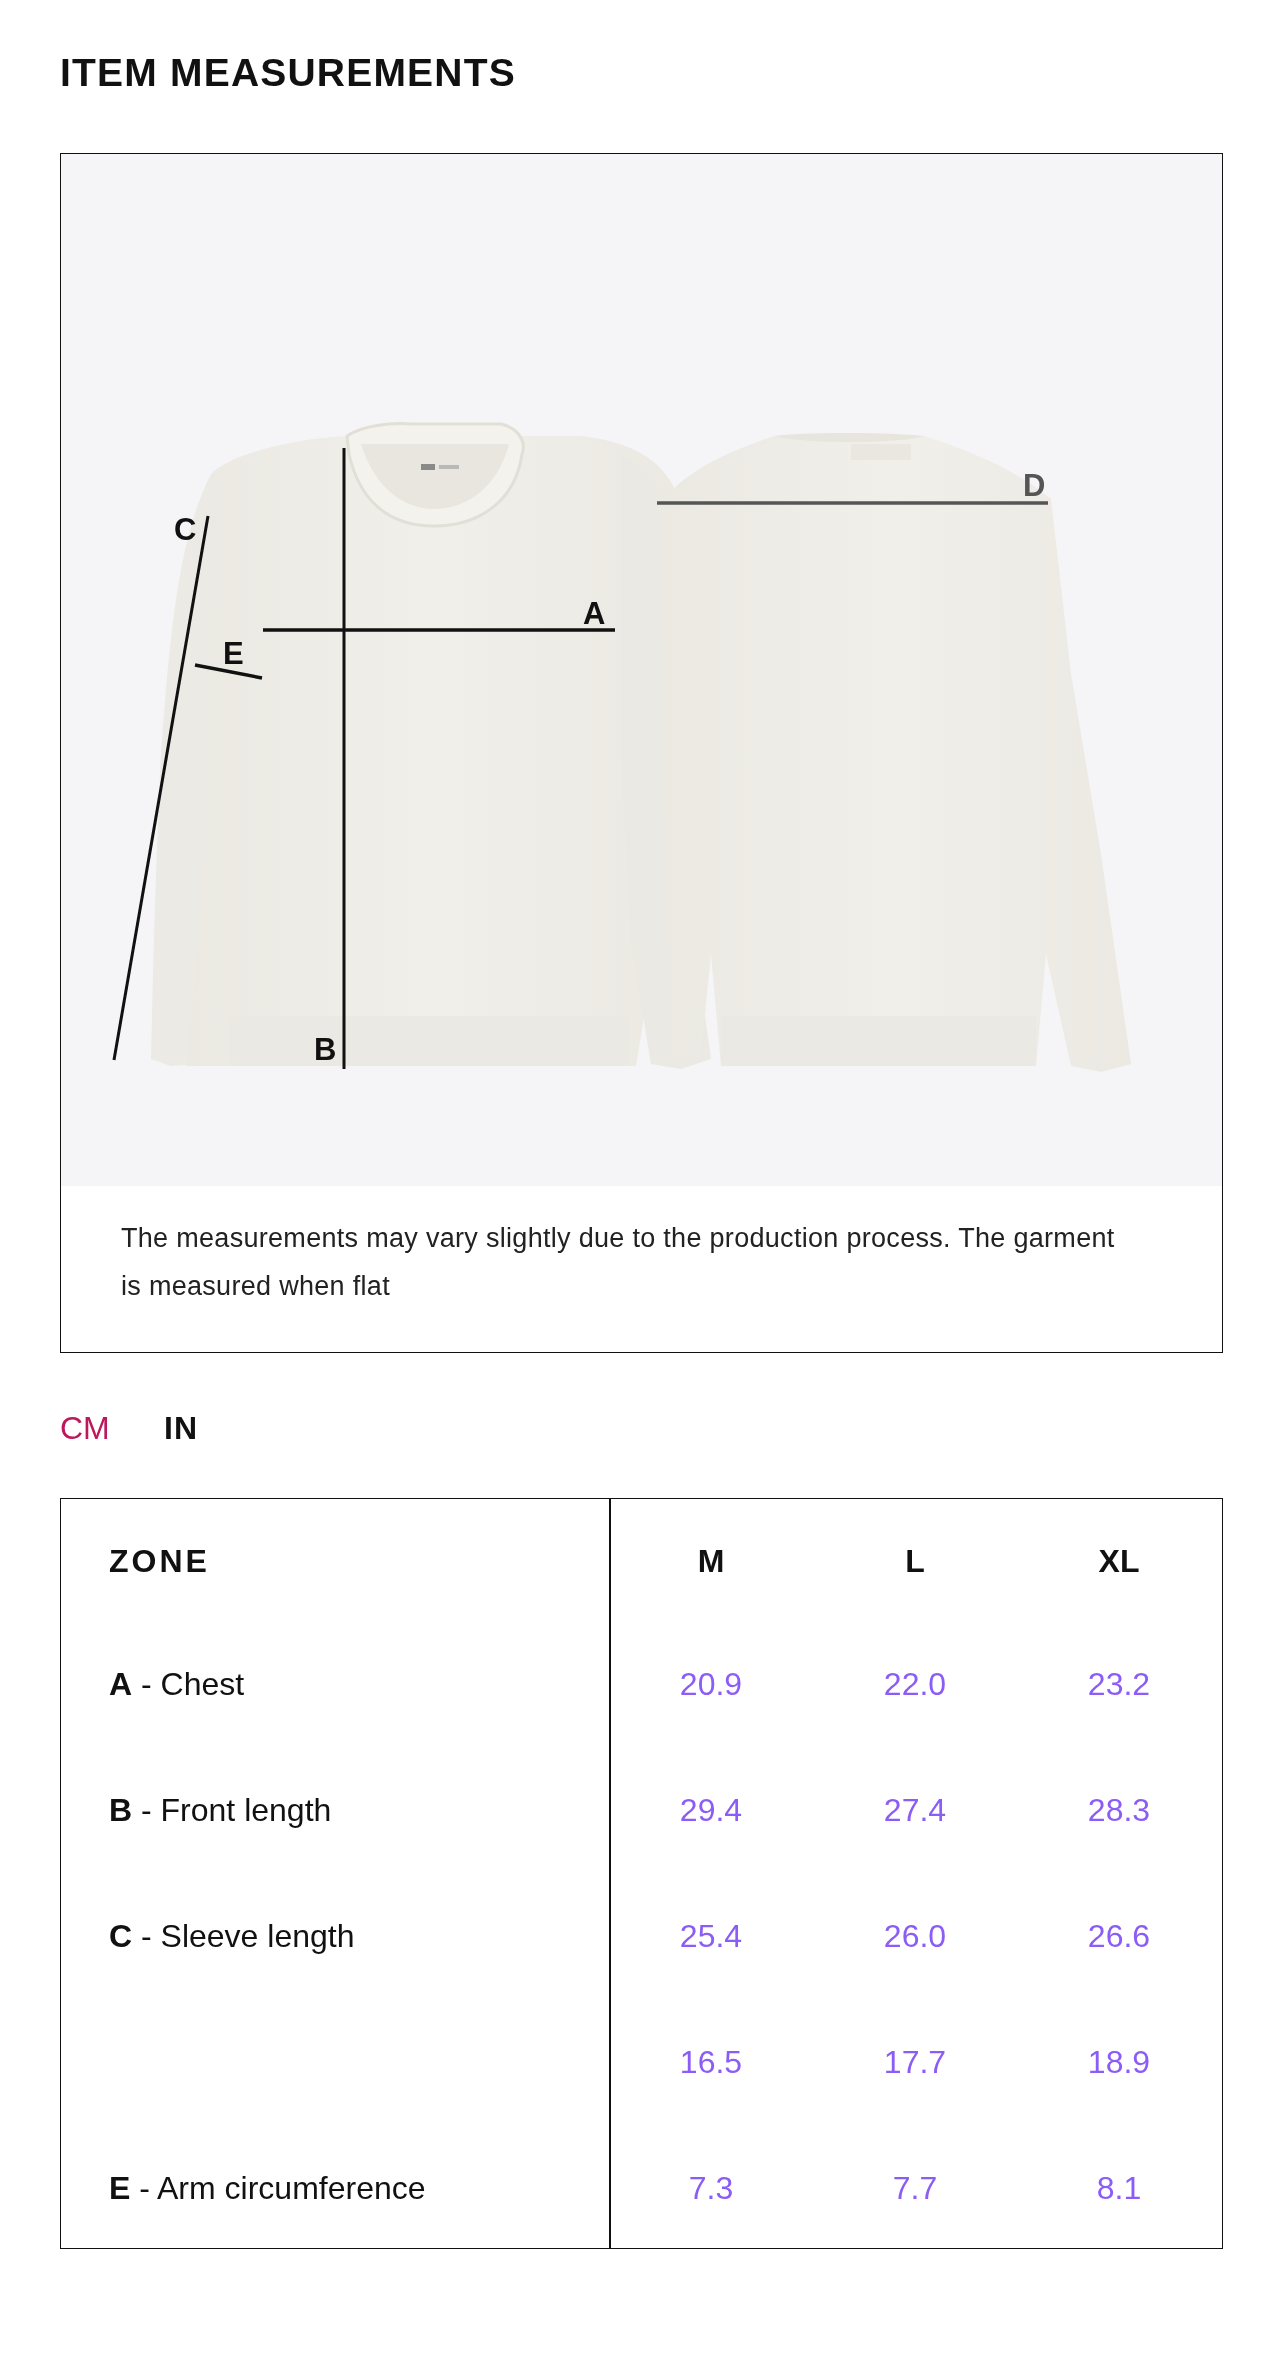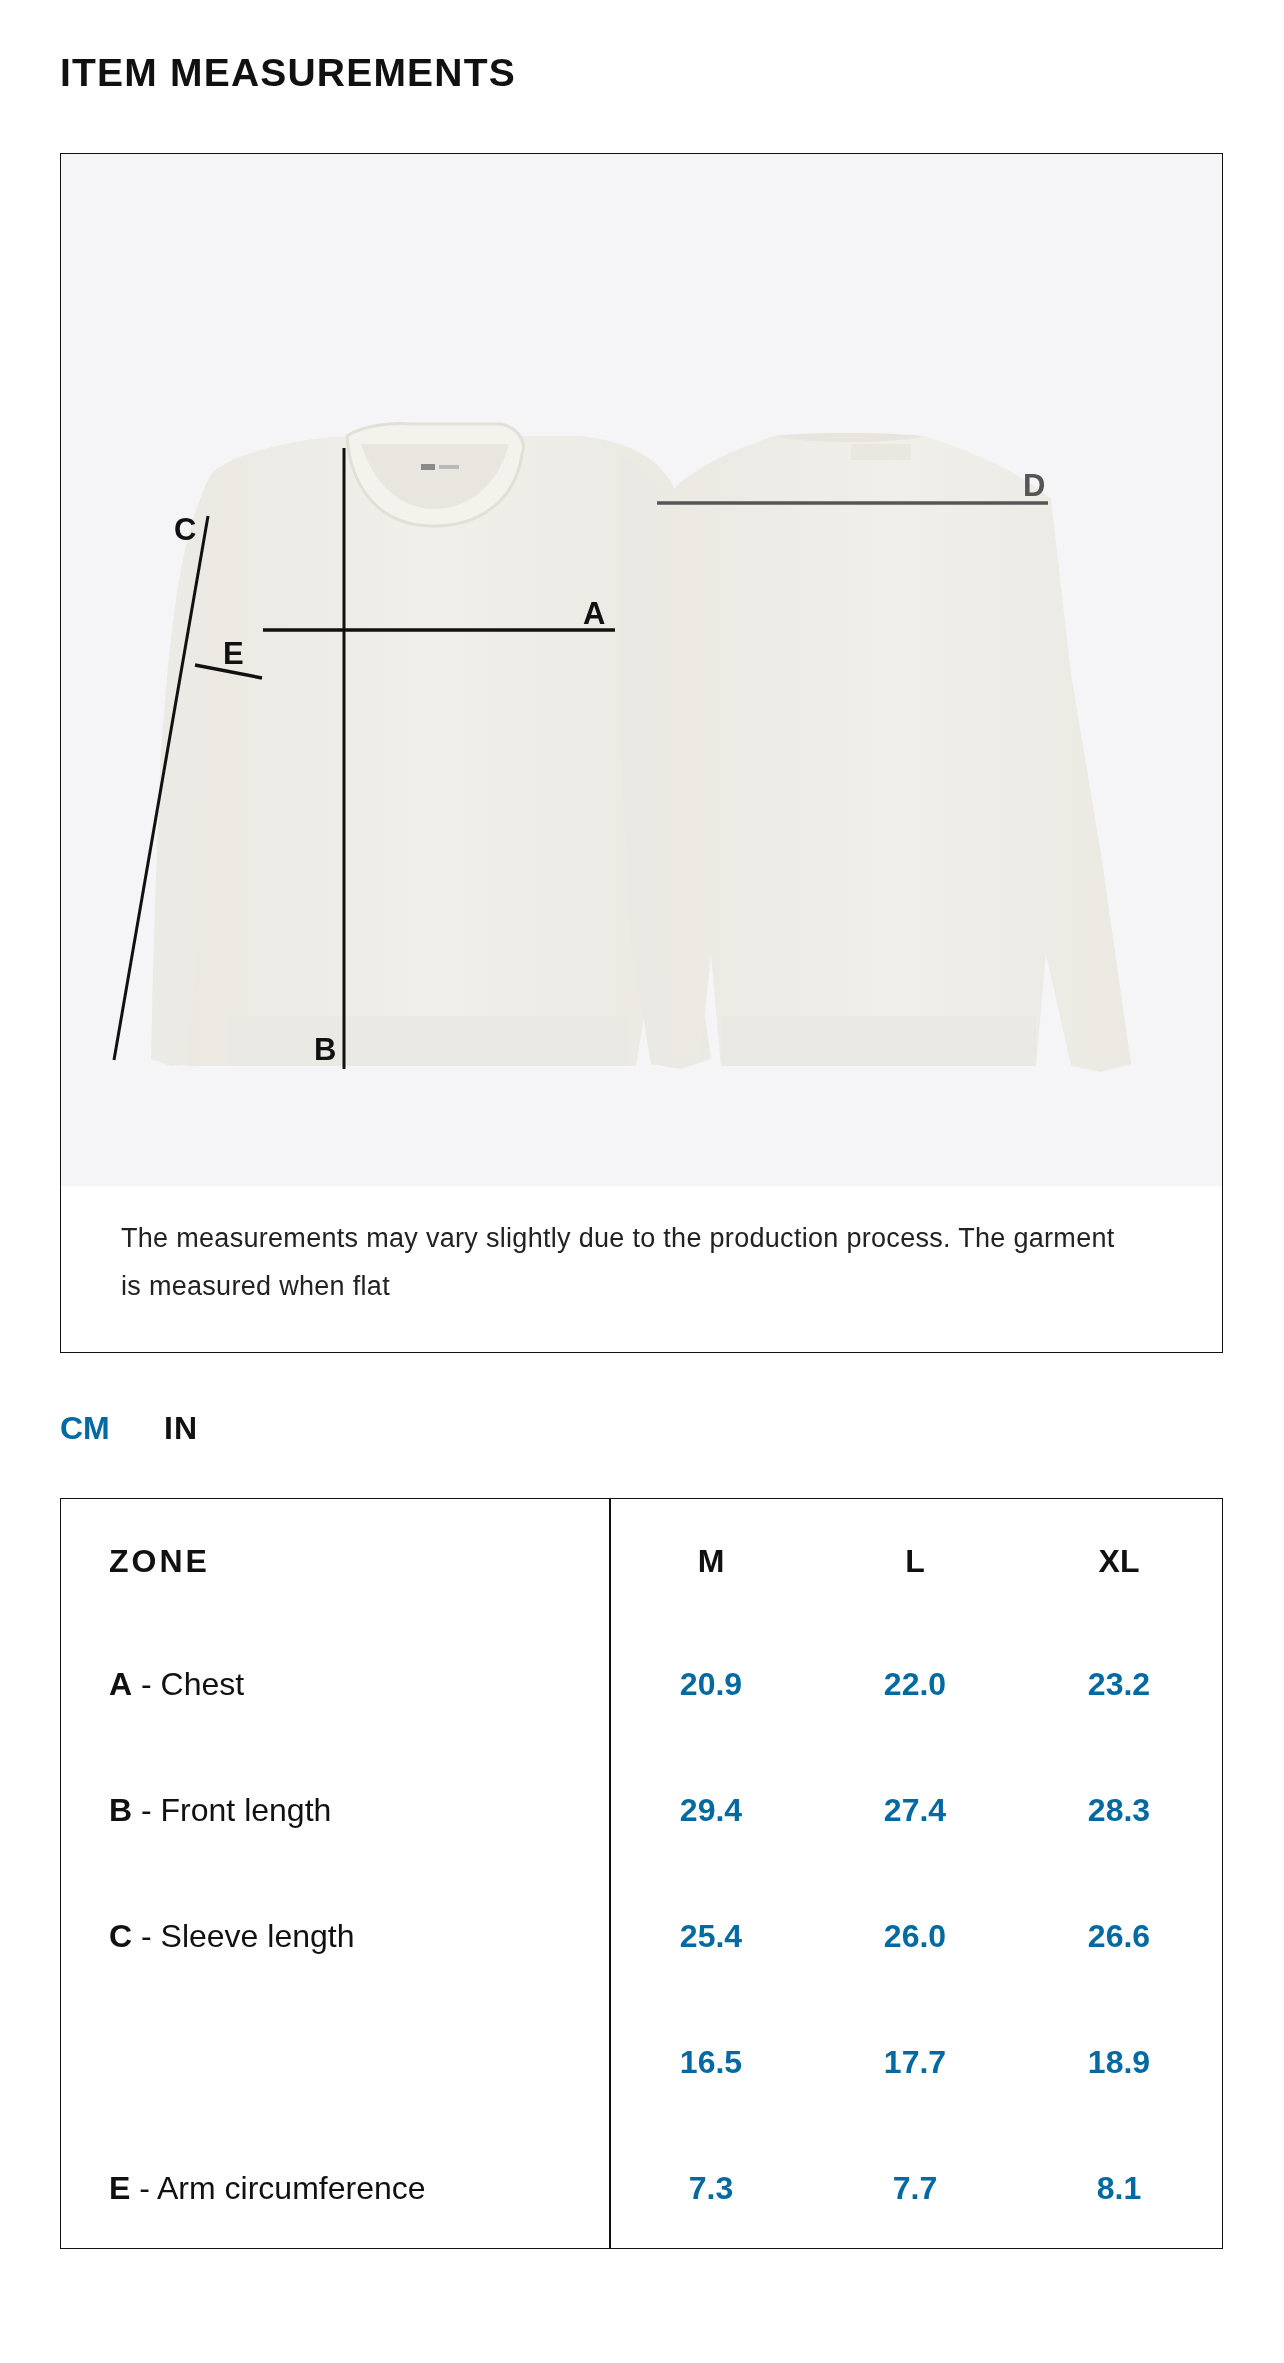--- a/index.html
+++ b/index.html
@@ -30,38 +30,38 @@
   .diag-label.gray { color: #555; }
   .caption {
     position: absolute; left: 60px; top: 1060px; width: 1050px;
     font-size: 27px; line-height: 48px; color: #222; letter-spacing: 0.3px;
   }
   .units {
     position: absolute; left: 60px; top: 1408px; height: 40px;
     font-size: 32px; line-height: 40px;
   }
   .unit-tab { position: absolute; top: 0; cursor: pointer; white-space: nowrap; }
-  .unit-tab.cm { left: 0; font-weight: 700; color: #0369a1; }
+  .unit-tab.cm { left: 0; font-weight: 400; color: #be185d; }
   .unit-tab.in { left: 104px; font-weight: 700; color: #111; letter-spacing: 1px; }
   .table-box {
     position: absolute; left: 60px; top: 1498px;
     width: 1161px; height: 749px; border: 1.5px solid #111;
   }
   .col-divider {
     position: absolute; left: 548px; top: 0; width: 2px; height: 749px; background: #111;
   }
   .trow { position: absolute; left: 0; width: 1161px; height: 60px; }
   .cell {
     position: absolute; top: 0; height: 60px; line-height: 60px;
     font-size: 32px; white-space: nowrap;
   }
   .zone-cell { left: 48px; color: #111; }
   .zone-cell .zone-letter { font-weight: 700; }
   .zone-cell .zone-name { font-weight: 400; text-align: right; }
-  .val-cell { width: 200px; text-align: center; color: #0369a1; font-weight: 700; }
+  .val-cell { width: 200px; text-align: center; color: #8b5cf6; font-weight: 400; }
   .val-cell.c0 { left: 550px; }
   .val-cell.c1 { left: 754px; }
   .val-cell.c2 { left: 958px; }
   .hdr .zone-cell { font-weight: 700; letter-spacing: 3px; }
   .hdr .val-cell { font-weight: 700; color: #111; }
 </style>
 </head>
 <body>
 
 <h1 class="title">ITEM MEASUREMENTS</h1>

